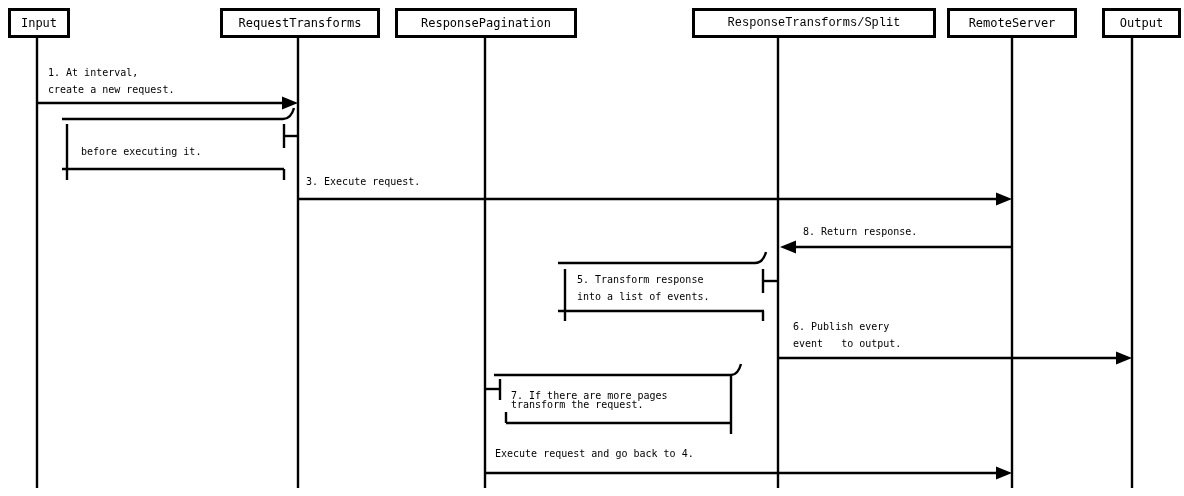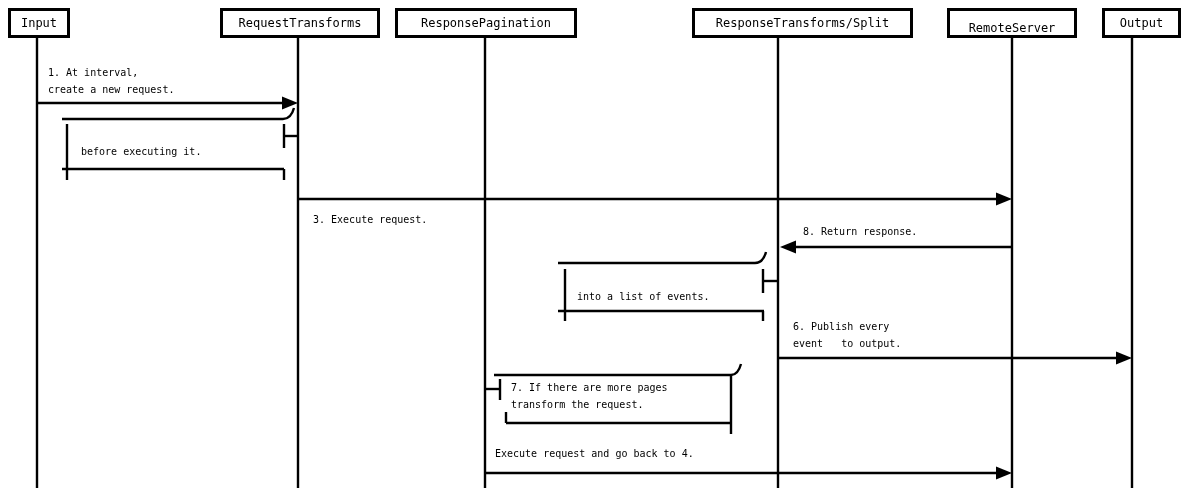--- a/index.html
+++ b/index.html
@@ -109,42 +109,43 @@
 
   <div class="actor" style="left:8px;   width:62px;">
     <span>Input</span>
   </div>
   <div class="actor" style="left:220px; width:160px;justify-content:center;">
     <span>RequestTransforms</span>
   </div>
   <div class="actor" style="left:395px; width:182px;">
     <span>ResponsePagination</span>
   </div>
-  <div class="actor" style="left:692px; width:221px;">
+  <div class="actor" style="left:692px; width:244px;font-family:Liberation Mono, monospace;">
     <span>ResponseTransforms/Split</span>
   </div>
-  <div class="actor" style="left:947px; width:130px;align-items:flex-end;">
+  <div class="actor" style="left:947px; width:130px;">
     <span>RemoteServer</span>
   </div>
   <div class="actor" style="left:1093px; width:79px;margin-left:9px;">
     <span>Output</span>
   </div>
 
   <div class="lbl" style="left:48px;  top:65px;">1. At interval,</div>
   <div class="lbl" style="left:48px;  top:82px;">create a new request.</div>
 
   <div class="lbl" style="left:81px;  top:144px;">before executing it.</div>
 
-  <div class="lbl" style="left:313px; top:174px;margin-top:38px;">3. Execute request.</div>
+  <div class="lbl" style="left:306px; top:174px;">3. Execute request.</div>
 
   <div class="lbl" style="left:803px; top:224px;">8. Return response.</div>
 
+  <div class="lbl" style="left:577px; top:272px;">5. Transform response</div>
   <div class="lbl" style="left:577px; top:289px;">into a list of events.</div>
 
   <div class="lbl" style="left:793px; top:319px;">6. Publish every</div>
   <div class="lbl" style="left:793px; top:336px;">event   to output.</div>
 
-  <div class="lbl" style="left:511px; top:380px;">7. If there are more pages</div>
+  <div class="lbl" style="left:511px; top:388px;">7. If there are more pages</div>
   <div class="lbl" style="left:511px; top:397px;">transform the request.</div>
 
   <div class="lbl" style="left:495px; top:446px;">Execute request and go back to 4.</div>
 
 </div>
 
 </body></html>

